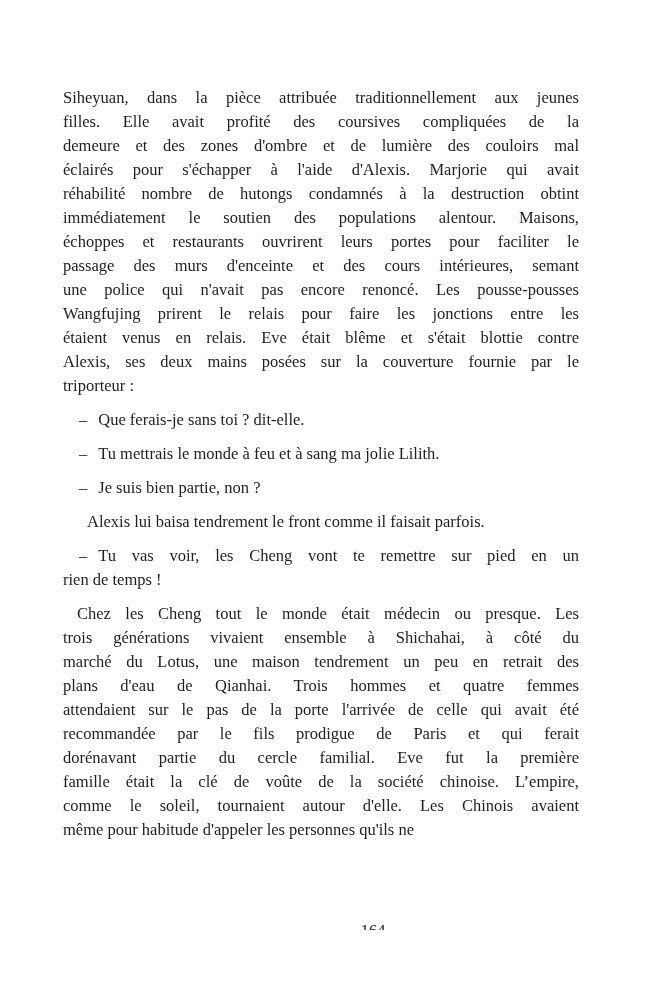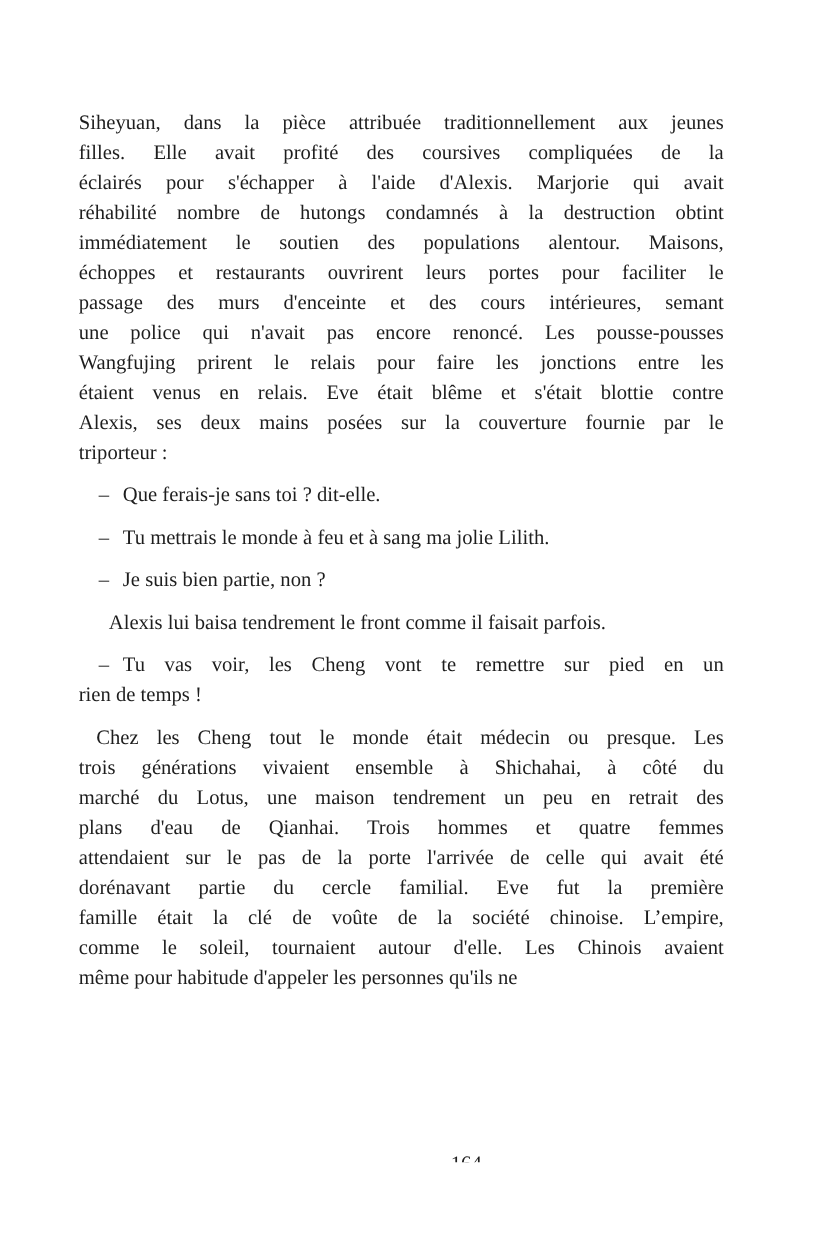--- a/index.html
+++ b/index.html
@@ -43,20 +43,21 @@
   }
 </style>
 </head>
 <body>
 
 <div class="page">
   <div class="text">
       <div class="blk body">
         <div class="ln first">Siheyuan, dans la pièce attribuée traditionnellement aux jeunes</div>
         <div class="ln">filles. Elle avait profité des coursives compliquées de la</div>
+        <div class="ln">demeure et des zones d'ombre et de lumière des couloirs mal</div>
         <div class="ln">éclairés pour s'échapper à l'aide d'Alexis. Marjorie qui avait</div>
         <div class="ln">réhabilité nombre de hutongs condamnés à la destruction obtint</div>
         <div class="ln">immédiatement le soutien des populations alentour. Maisons,</div>
         <div class="ln">échoppes et restaurants ouvrirent leurs portes pour faciliter le</div>
         <div class="ln">passage des murs d'enceinte et des cours intérieures, semant</div>
         <div class="ln">une police qui n'avait pas encore renoncé. Les pousse-pousses</div>
         <div class="ln">Wangfujing prirent le relais pour faire les jonctions entre les</div>
         <div class="ln">étaient venus en relais. Eve était blême et s'était blottie contre</div>
         <div class="ln">Alexis, ses deux mains posées sur la couverture fournie par le</div>
         <div class="ln last">triporteur :</div>
@@ -76,20 +77,21 @@
       <div class="blk dialogue">
         <div class="ln first"><span class="dash">–</span><span class="gap"></span><span>Tu vas voir, les Cheng vont te remettre sur pied en un</span></div>
         <div class="ln last">rien de temps !</div>
       </div>
       <div class="blk body indent">
         <div class="ln first">Chez les Cheng tout le monde était médecin ou presque. Les</div>
         <div class="ln">trois générations vivaient ensemble à Shichahai, à côté du</div>
         <div class="ln">marché du Lotus, une maison tendrement un peu en retrait des</div>
         <div class="ln">plans d'eau de Qianhai. Trois hommes et quatre femmes</div>
         <div class="ln">attendaient sur le pas de la porte l'arrivée de celle qui avait été</div>
+        <div class="ln">recommandée par le fils prodigue de Paris et qui ferait</div>
         <div class="ln">dorénavant partie du cercle familial. Eve fut la première</div>
         <div class="ln">famille était la clé de voûte de la société chinoise. L’empire,</div>
         <div class="ln">comme le soleil, tournaient autour d'elle. Les Chinois avaient</div>
         <div class="ln last">même pour habitude d'appeler les personnes qu'ils ne</div>
       </div>
     </div>
   <div class="page-number">164</div>
 </div>
 
 </body></html>

